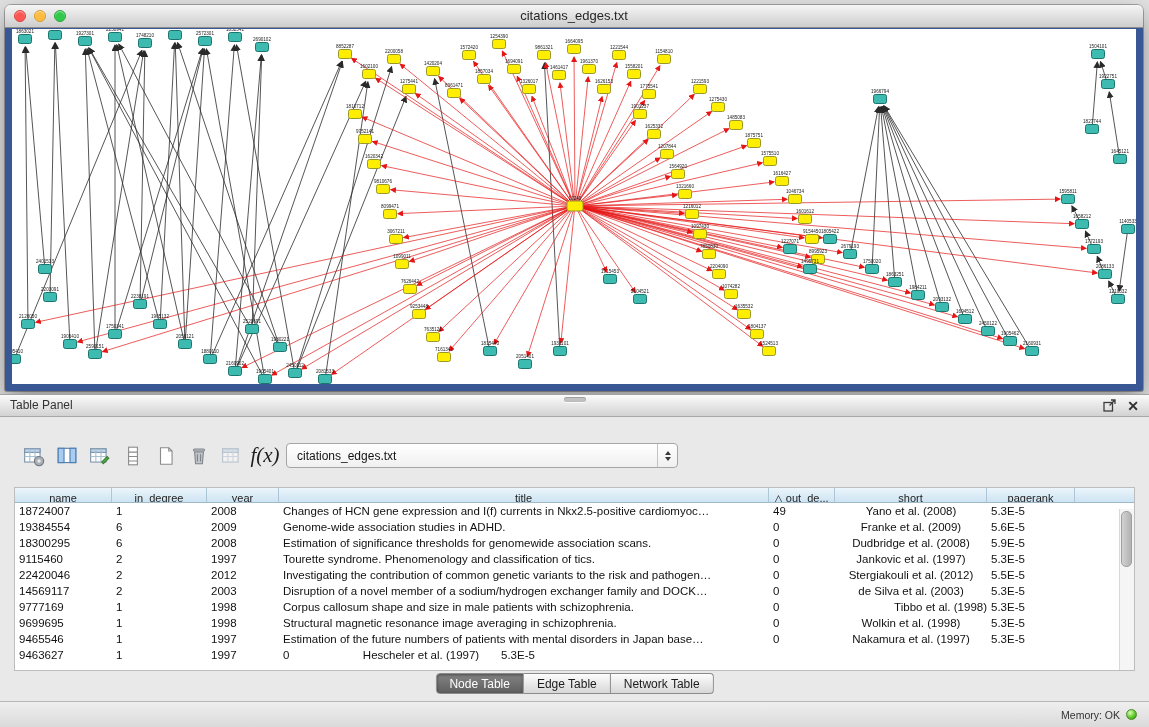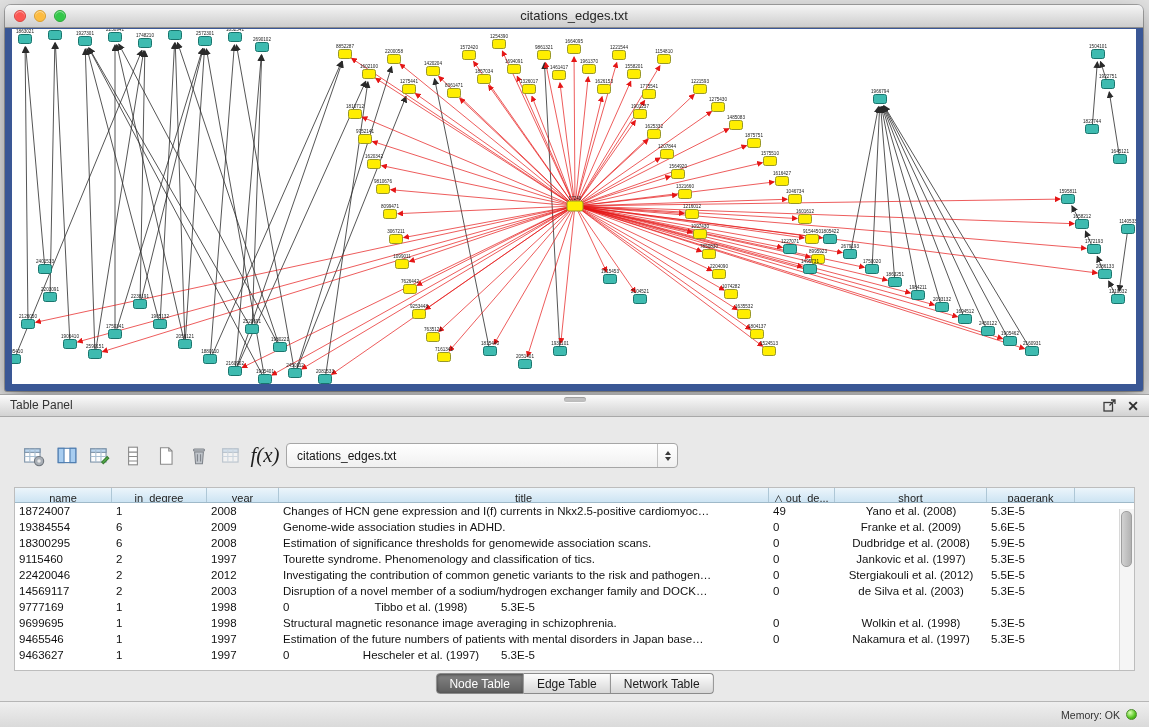--- a/index.html
+++ b/index.html
@@ -823,22 +823,23 @@
           <div class="td" style="width: 72px;">2003</div>
           <div class="td" style="width: 490px;">Disruption of a novel member of a sodium/hydrogen exchanger family and DOCK…</div>
           <div class="td" style="width: 66px;">0</div>
           <div class="td center" style="width: 152px;">de Silva et al. (2003)</div>
           <div class="td" style="width: 88px;">5.3E-5</div>
         </div>
         <div class="tr">
           <div class="td" style="width: 97px;">9777169</div>
           <div class="td" style="width: 95px;">1</div>
           <div class="td" style="width: 72px;">1998</div>
+          <div class="td" style="width: 490px;">Corpus callosum shape and size in male patients with schizophrenia.</div>
           <div class="td" style="width: 66px;">0</div>
-          <div class="td center" style="width: 152px;">Tibbo et al. (1998)</div>
+          <div class="td center" style="width: 152px; text-align: right;">Tibbo et al. (1998)</div>
           <div class="td" style="width: 88px;">5.3E-5</div>
         </div>
         <div class="tr">
           <div class="td" style="width: 97px;">9699695</div>
           <div class="td" style="width: 95px;">1</div>
           <div class="td" style="width: 72px;">1998</div>
           <div class="td" style="width: 490px;">Structural magnetic resonance image averaging in schizophrenia.</div>
           <div class="td" style="width: 66px;">0</div>
           <div class="td center" style="width: 152px;">Wolkin et al. (1998)</div>
           <div class="td" style="width: 88px;">5.3E-5</div>

